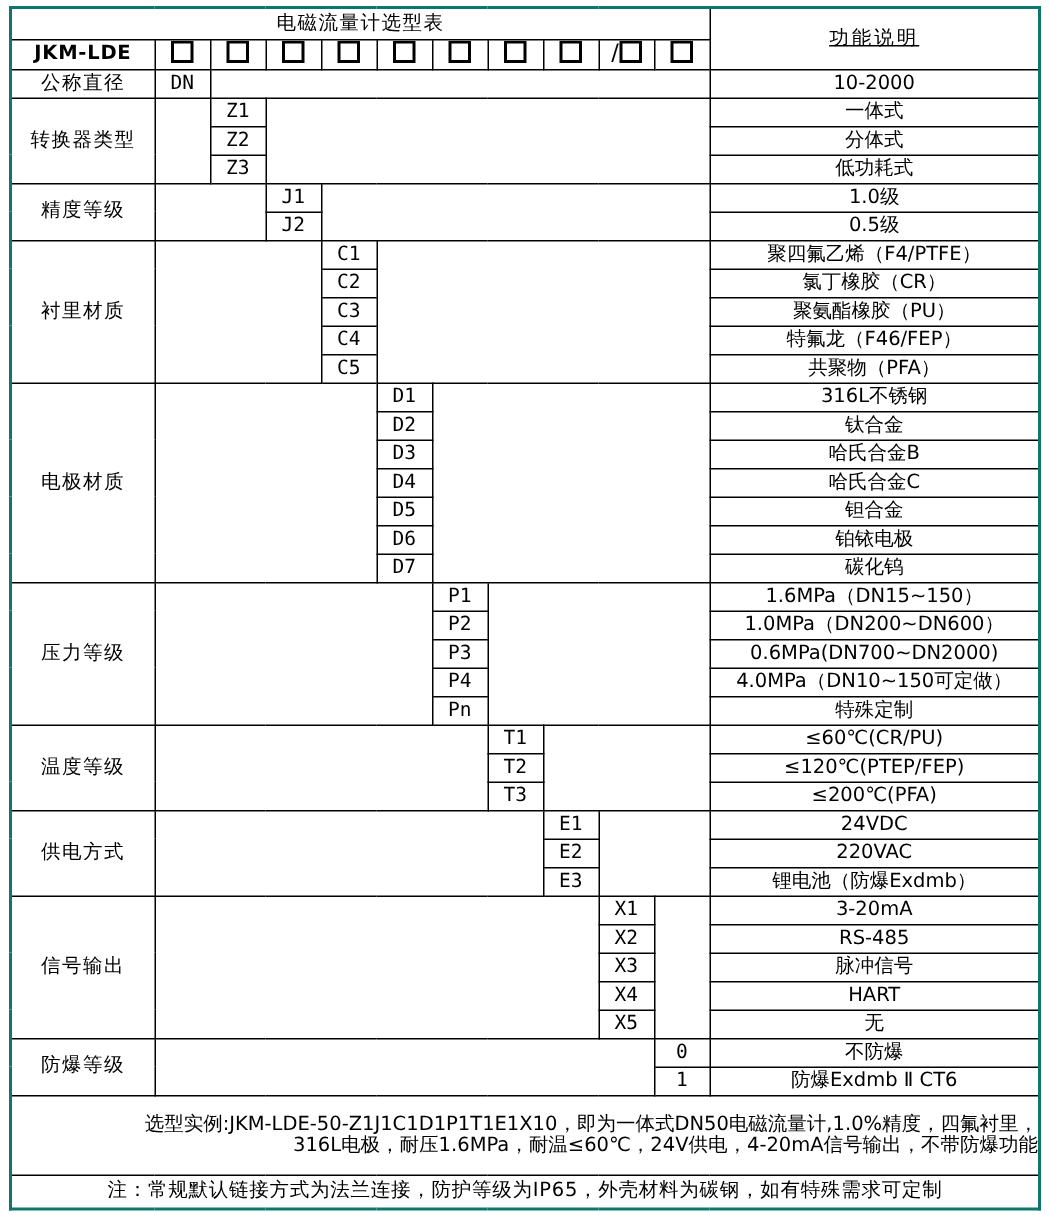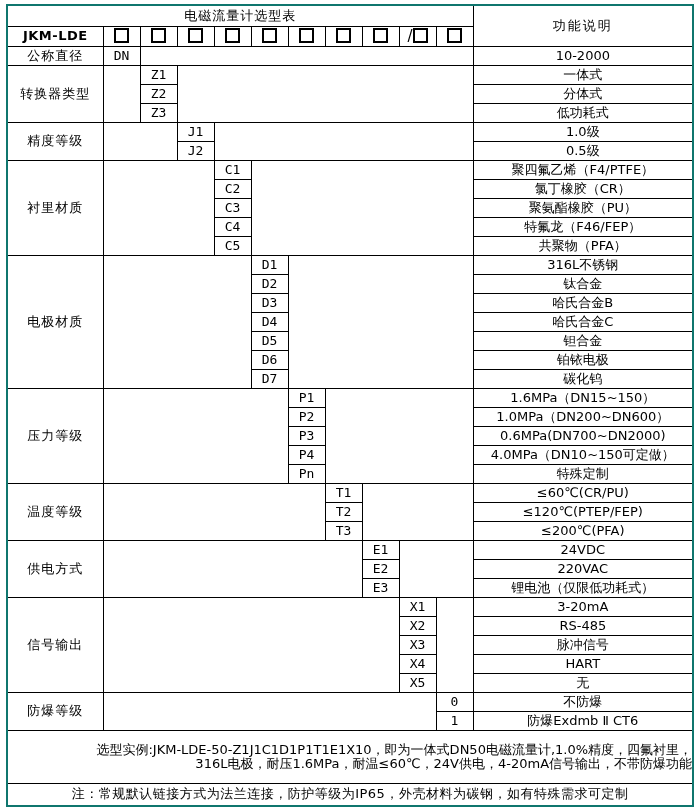--- a/index.html
+++ b/index.html
@@ -24,21 +24,21 @@
     line-height:1.05;
     overflow:hidden;
     white-space:nowrap;
   }
   tr{height:19px;}
   tr.rt{height:21px;}
   tr.rm{height:20px;}
   tr.rex{height:53px;}
   tr.rnote{height:23px;margin-left:11px;}
   td.title{font-size:14.5px;letter-spacing:1px;}
-  td.fhead{font-size:14px;letter-spacing:2px;}
+  td.fhead{font-size:14px;letter-spacing:2px;text-decoration:underline;}
   td.model{font-weight:bold;text-align:left;padding-left:8px;font-size:14px;letter-spacing:0.5px;}
   td.lbl{font-size:14px;letter-spacing:1px;}
   td.code{font-family:"DejaVu Sans Mono","Liberation Mono",monospace;font-size:13px;}
   td.code-left{font-family:"DejaVu Sans Mono","Liberation Mono",monospace;font-size:13px;text-align:left;padding-left:2px;}
   td.desc{font-size:13px;margin-top:36px;}
   td.bx{text-align:center;}
   .cb{
     display:inline-block;width:11px;height:11px;
     border:2px solid #000;background:#fff;
     vertical-align:-1px;
@@ -225,21 +225,21 @@
     <td class="code">E1</td>
     <td colspan="2" rowspan="3"></td>
     <td class="desc">24VDC</td>
   </tr>
   <tr>
     <td class="code">E2</td>
     <td class="desc">220VAC</td>
   </tr>
   <tr>
     <td class="code">E3</td>
-    <td class="desc">锂电池（仅限低功耗式）</td>
+    <td class="desc">锂电池（防爆Exdmb）</td>
   </tr>
 
   <tr>
     <td rowspan="5" class="lbl">信号输出</td>
     <td colspan="8" rowspan="5"></td>
     <td class="code">X1</td>
     <td rowspan="5"></td>
     <td class="desc">3-20mA</td>
   </tr>
   <tr>

